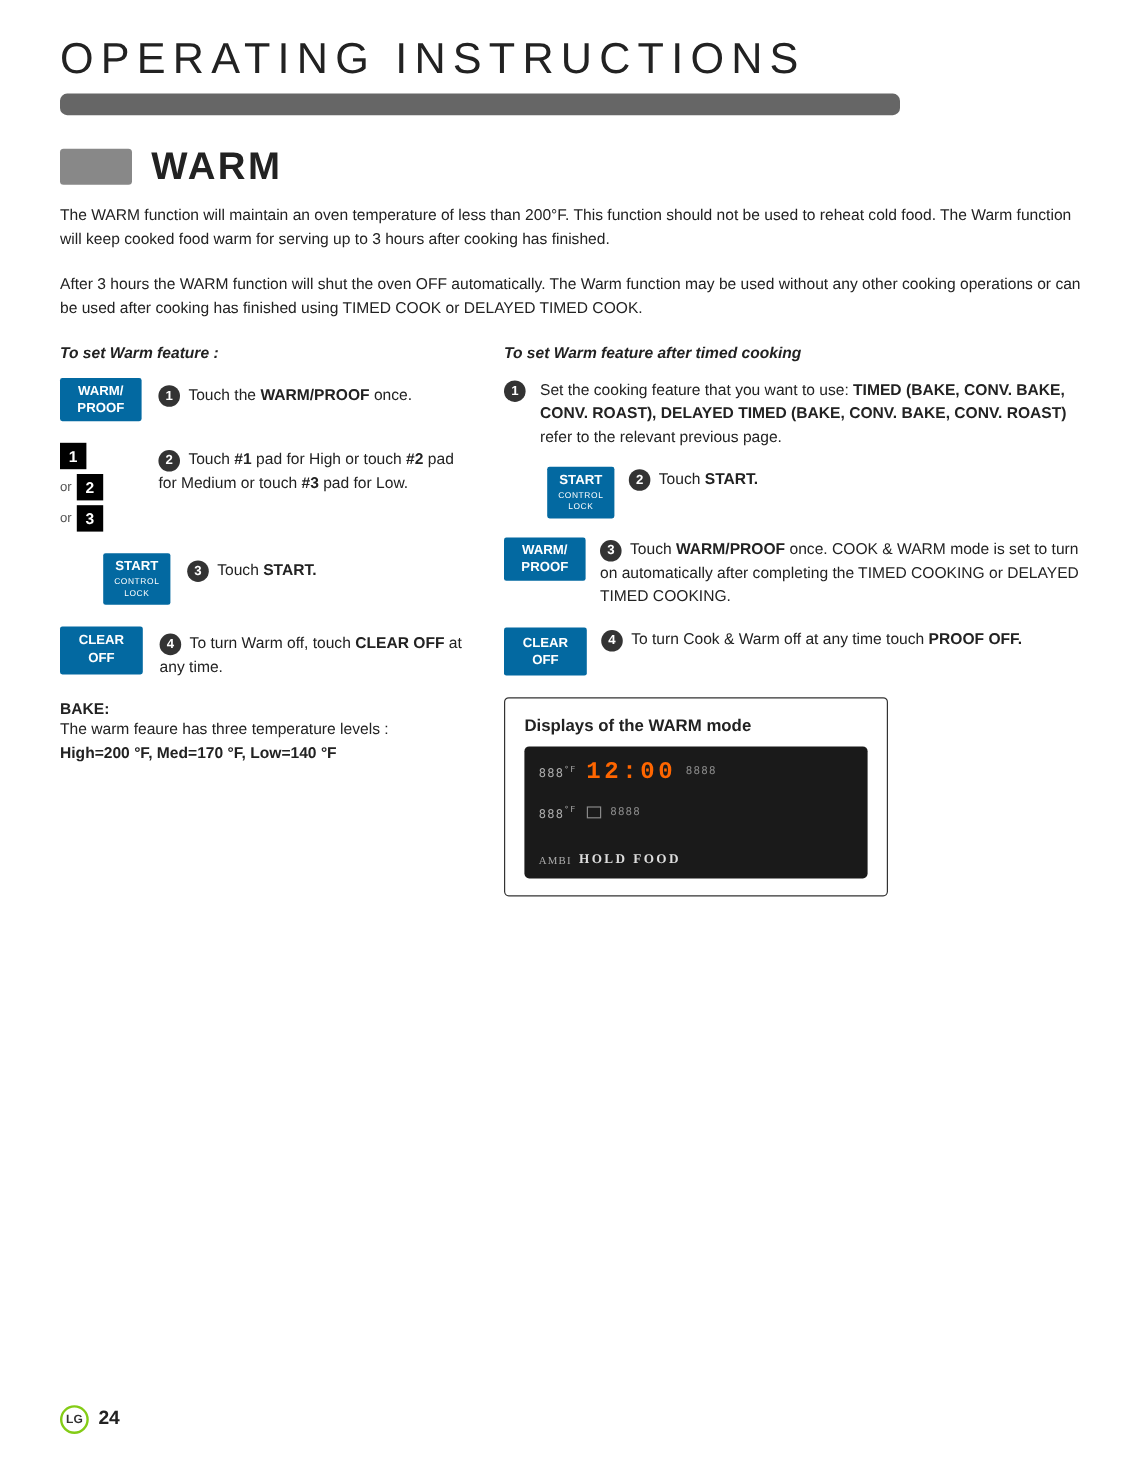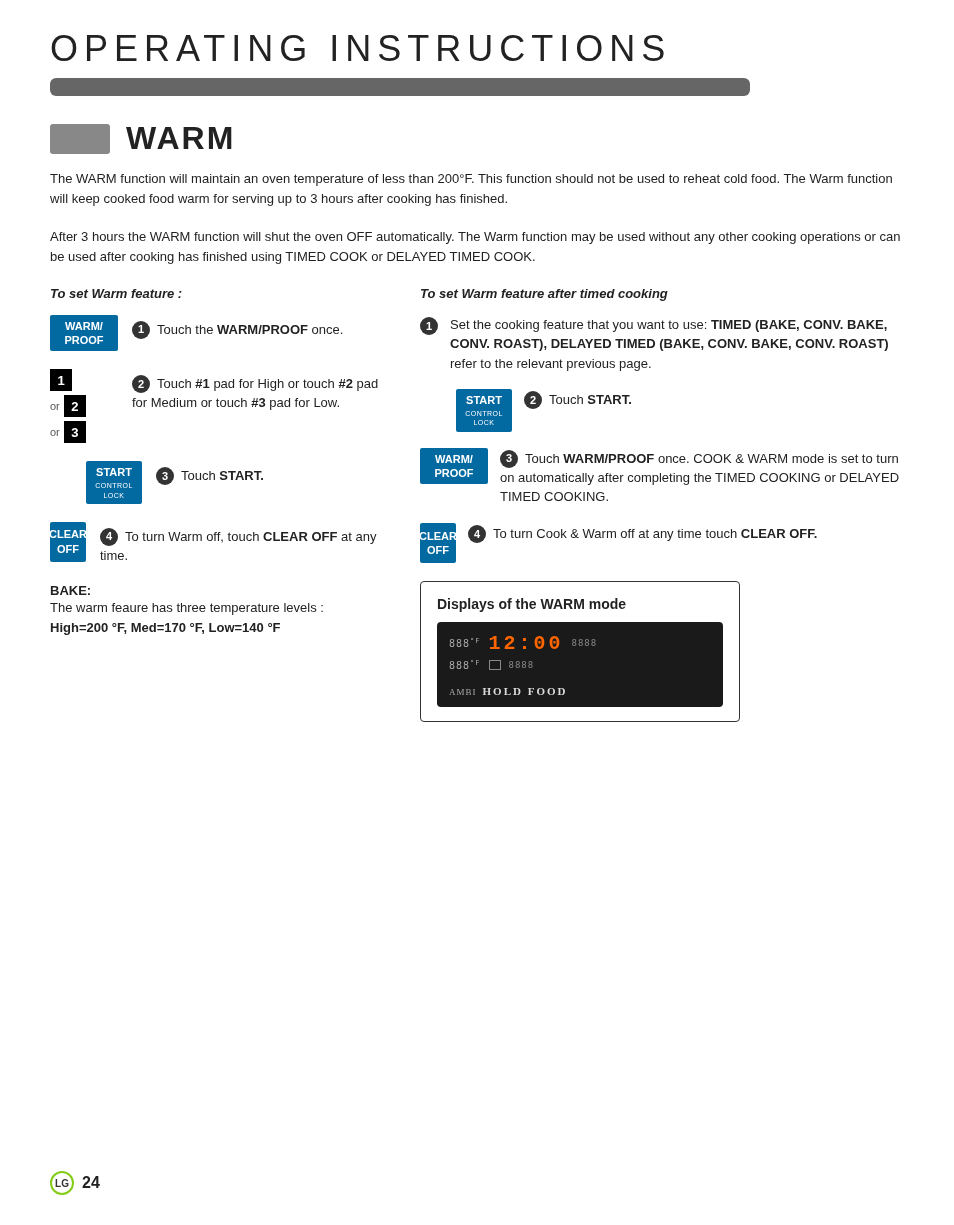--- a/index.html
+++ b/index.html
@@ -99,21 +99,21 @@
       font-weight: bold;
       text-align: center;
       border-radius: 2px;
       display: flex;
       align-items: center;
       justify-content: center;
       line-height: 1.3;
       padding: 4px 3px;
     }
     .step-button.clear-off {
-      width: 36px;
+      width: 69px;
       min-height: 40px;
     }
     .step-button.start-btn {
       width: 56px;
       min-height: 40px;
       flex-direction: column;
       margin-left: 36px;
     }
     .step-button .btn-sub {
       font-size: 7px;
@@ -206,21 +206,21 @@
       margin-bottom: 10px;
     }
     .display-screen {
       background: #1a1a1a;
       border-radius: 4px;
       padding: 10px 12px;
       color: #fff;
       font-family: monospace;
       display: flex;
       flex-direction: column;
-      gap: 4px;
+      gap: 16px;
     }
     .display-row {
       display: flex;
       align-items: center;
       gap: 8px;
     }
     .display-digits {
       font-size: 10px;
       color: #aaa;
       letter-spacing: 1px;
@@ -396,21 +396,21 @@
         <div class="right-step-text">
           <span class="circle-num">3</span>&nbsp;
           Touch <b>WARM/PROOF</b> once. COOK &amp; WARM mode is set to turn on automatically after completing the TIMED COOKING or DELAYED TIMED COOKING.
         </div>
       </div>
 
       <div class="right-step-row">
         <div class="step-button clear-off">CLEAR<br>OFF</div>
         <div class="right-step-text">
           <span class="circle-num">4</span>&nbsp;
-          To turn Cook &amp; Warm off at any time touch <b>CLEAR OFF.</b>
+          To turn Cook &amp; Warm off at any time touch <b>PROOF OFF.</b>
         </div>
       </div>
 
       <div class="displays-box">
         <div class="displays-title">Displays of the WARM mode</div>
         <div class="display-screen">
           <div class="display-row">
             <span class="display-digits">888<sup style="font-size:7px;">°F</sup></span>
             <span class="display-main-time">12:00</span>
             <span class="display-small-digits">8888</span>

